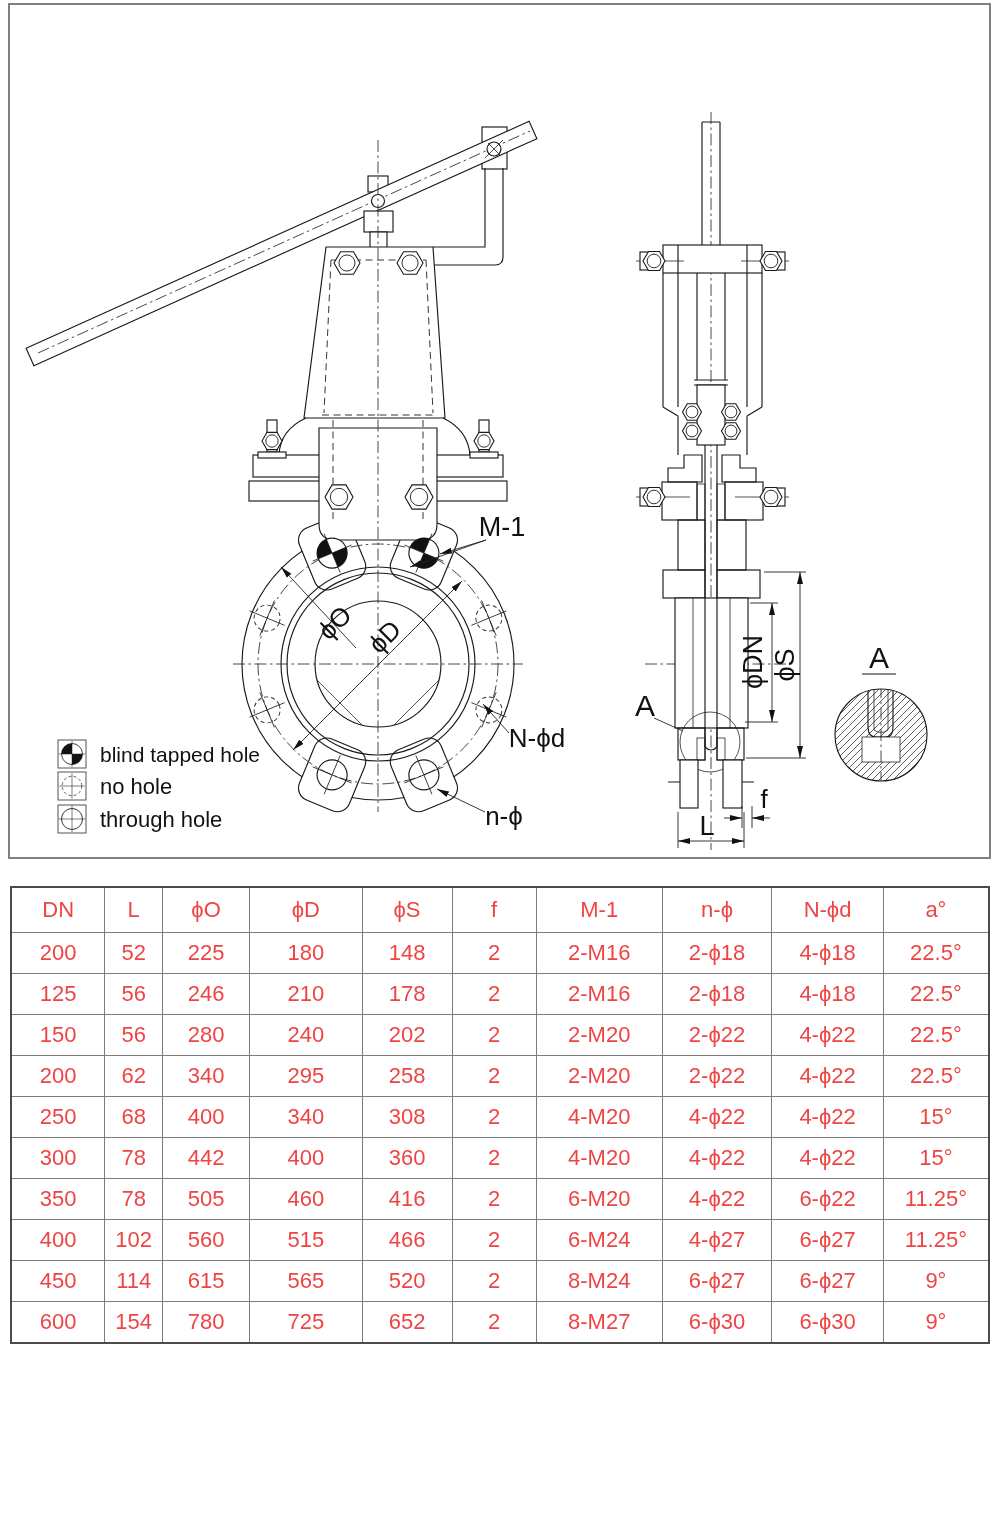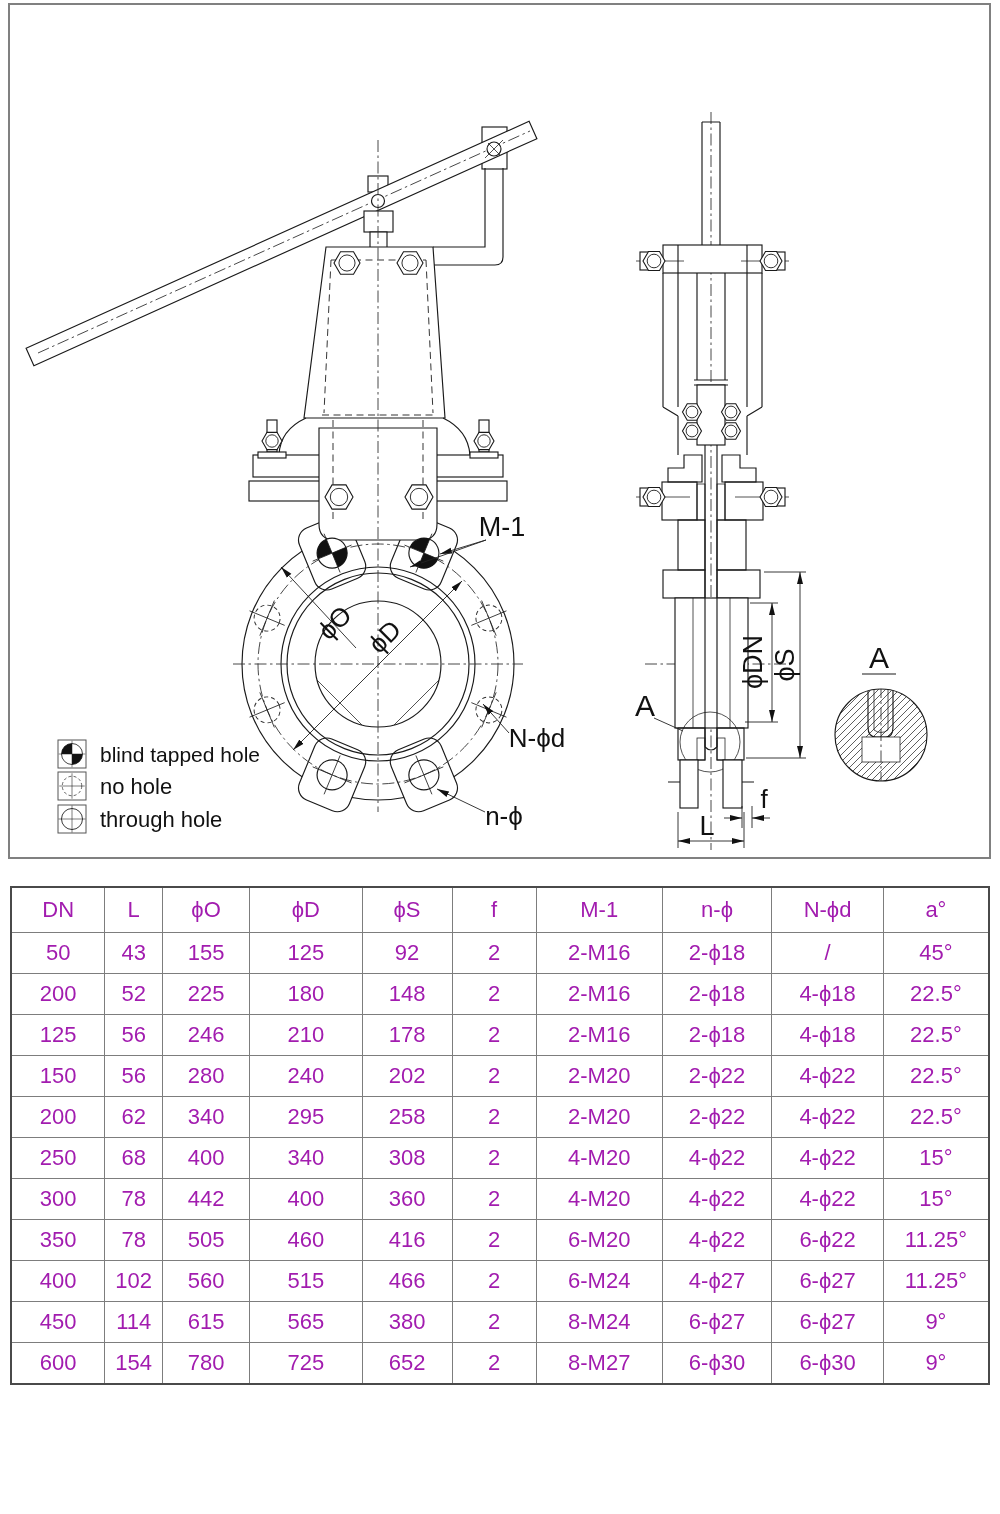--- a/index.html
+++ b/index.html
@@ -2,21 +2,21 @@
 <html><head>
 <meta charset="utf-8">
 <style>
   html,body{margin:0;padding:0;background:#fff;}
   #page{position:relative;width:1000px;height:1514px;background:#fff;
         font-family:"Liberation Sans",sans-serif;color:#111;}
   #drawing-svg{position:absolute;left:0;top:0;}
   
   #dim-table-wrap{position:absolute;left:10px;top:886px;width:980px;}
   table.dims{border-collapse:collapse;table-layout:fixed;width:980px;
-             font-family:"Liberation Sans",sans-serif;font-size:22px;color:#a21caf;}
+             font-family:"Liberation Sans",sans-serif;font-size:22px;color:#ef4444;}
   table.dims{border:2px solid #4a4a4a;}
   table.dims th,table.dims td{border:1px solid #7d7d7d;text-align:center;
              vertical-align:middle;padding:0;font-weight:normal;overflow:hidden;white-space:nowrap;}
   table.dims thead th{height:44px;}
   table.dims tbody td{height:40px;}
   
   .ln{stroke:#1a1a1a;stroke-width:1.15;fill:none;}
   .lnw{stroke:#1a1a1a;stroke-width:1.15;fill:#fff;}
   .thin{stroke:#1a1a1a;stroke-width:0.75;fill:none;}
   .cl{stroke:#333;stroke-width:0.9;fill:none;stroke-dasharray:12 3.5 2.5 3.5;}
@@ -283,32 +283,20 @@
         <th>ϕS</th>
         <th>f</th>
         <th>M-1</th>
         <th>n-ϕ</th>
         <th>N-ϕd</th>
         <th>a°</th>
       </tr>
     </thead>
     <tbody>
           <tr>
-            <td>50</td>
-            <td>43</td>
-            <td>155</td>
-            <td>125</td>
-            <td>92</td>
-            <td>2</td>
-            <td>2-M16</td>
-            <td>2-ϕ18</td>
-            <td>/</td>
-            <td>45°</td>
-          </tr>
-          <tr>
             <td>200</td>
             <td>52</td>
             <td>225</td>
             <td>180</td>
             <td>148</td>
             <td>2</td>
             <td>2-M16</td>
             <td>2-ϕ18</td>
             <td>4-ϕ18</td>
             <td>22.5°</td>
@@ -395,21 +383,21 @@
             <td>6-M24</td>
             <td>4-ϕ27</td>
             <td>6-ϕ27</td>
             <td>11.25°</td>
           </tr>
           <tr>
             <td>450</td>
             <td>114</td>
             <td>615</td>
             <td>565</td>
-            <td>380</td>
+            <td>520</td>
             <td>2</td>
             <td>8-M24</td>
             <td>6-ϕ27</td>
             <td>6-ϕ27</td>
             <td>9°</td>
           </tr>
           <tr>
             <td>600</td>
             <td>154</td>
             <td>780</td>

